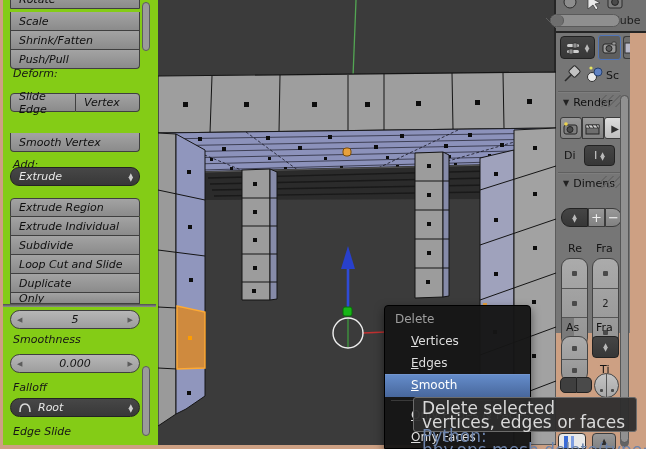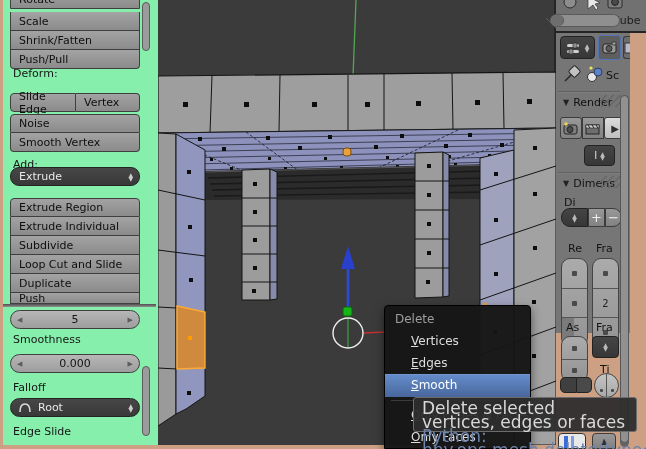--- a/index.html
+++ b/index.html
@@ -1,21 +1,21 @@
 <!DOCTYPE html>
 <html><head>
 <meta charset="utf-8">
 <style>
   html,body{margin:0;padding:0;background:#555;}
   *{box-sizing:border-box;font-family:"DejaVu Sans","Liberation Sans",sans-serif;}
   #screen{position:relative;width:646px;height:449px;background:#cda083;overflow:hidden;}
   .abs{position:absolute;}
 
   
-  #toolshelf{left:3px;top:0;width:166px;height:445px;background:#86efac;border-right:2px solid #2e2e2e;}
+  #toolshelf{left:3px;top:0;width:166px;height:445px;background:#84cc16;border-right:2px solid #2e2e2e;font-style:italic;}
   .tbtn{position:absolute;left:7px;width:130px;height:19px;
         background:linear-gradient(#a3a3a3,#8b8b8b);
         border:1px solid #3f3f3f;border-radius:4px;
         font-size:11px;color:#0f0f0f;display:flex;align-items:center;
         padding-left:8px;cursor:default;}
   .tbtn.joined-top{border-radius:0 0 4px 4px;border-top:none;}
   .tbtn.joined-mid{border-radius:0;border-top:none;}
   .tbtn.joined-bot{border-radius:4px 4px 0 0;}
   .shelf-label{position:absolute;left:10px;font-size:11px;color:#161616;}
   .ddark{position:absolute;left:7px;width:130px;height:19px;
@@ -96,23 +96,20 @@
       </div>
 
     <div class="shelf-label" style="top:67px;">Deform:</div>
 
     <div class="tbtn" style="top:93px;width:66px;border-radius:4px 0 0 4px;">
         <span>Slide Edge</span>
       </div>
     <div class="tbtn" style="top:93px;left:73px;width:64px;border-radius:0 4px 4px 0;border-left:none;">
         <span>Vertex</span>
       </div>
-    <div class="tbtn joined-bot" style="top:114px;">
-        <span>Noise</span>
-      </div>
     <div class="tbtn joined-top" style="top:133px;">
         <span>Smooth Vertex</span>
       </div>
 
     <div class="shelf-label" style="top:158px;">Add:</div>
 
     <div class="ddark" style="top:167px;">
       <span class="lbl">Extrude</span>
       <span class="chev">
           <span>▲</span>
@@ -128,21 +125,21 @@
     <div class="tbtn joined-mid" style="top:236px;">
         <span>Subdivide</span>
       </div>
     <div class="tbtn joined-mid" style="top:255px;">
         <span>Loop Cut and Slide</span>
       </div>
     <div class="tbtn joined-mid" style="top:274px;">
         <span>Duplicate</span>
       </div>
     <div class="tbtn joined-mid" style="top:293px;height:11px;overflow:hidden;">
-        <span>Push</span>
+        <span>Only</span>
       </div>
 
     <div class="shelf-divider" style="top:304px;"></div>
 
     <div class="slider" style="top:310px;">
       <span class="sarr">◀</span>
       <span>5</span>
       <span class="sarr">▶</span>
     </div>
     <div class="shelf-label" style="top:333px;">Smoothness</div>
@@ -405,21 +402,21 @@
         <polygon points="1,4 14,4 14,7 1,7" fill="#cfcfcf" stroke="#242424" stroke-width="0.6"></polygon>
         <line x1="3" y1="4" x2="5" y2="7" stroke="#242424"></line>
           <line x1="7" y1="4" x2="9" y2="7" stroke="#242424"></line>
           <line x1="11" y1="4" x2="13" y2="7" stroke="#242424"></line>
       </svg>
     </div>
     <div class="pbtn" style="left:48px;top:84px;width:22px;height:22px;background:linear-gradient(#dcdcdc,#bfbfbf);">
       <span style="font-size:10px;color:#2e2e2e;">▶</span>
     </div>
 
-    <span class="plabel" style="left:8px;top:116px;margin-top:47px;">Di</span>
+    <span class="plabel" style="left:8px;top:116px;">Di</span>
     <div class="pdark" style="left:28px;top:112px;width:31px;height:21px;">
       <span>I</span>
       <span class="chev" style="color:#bbb;">
           <span>▲</span>
           <span>▼</span>
         </span>
     </div>
 
     <div class="hsep" style="top:139px;"></div>
 

